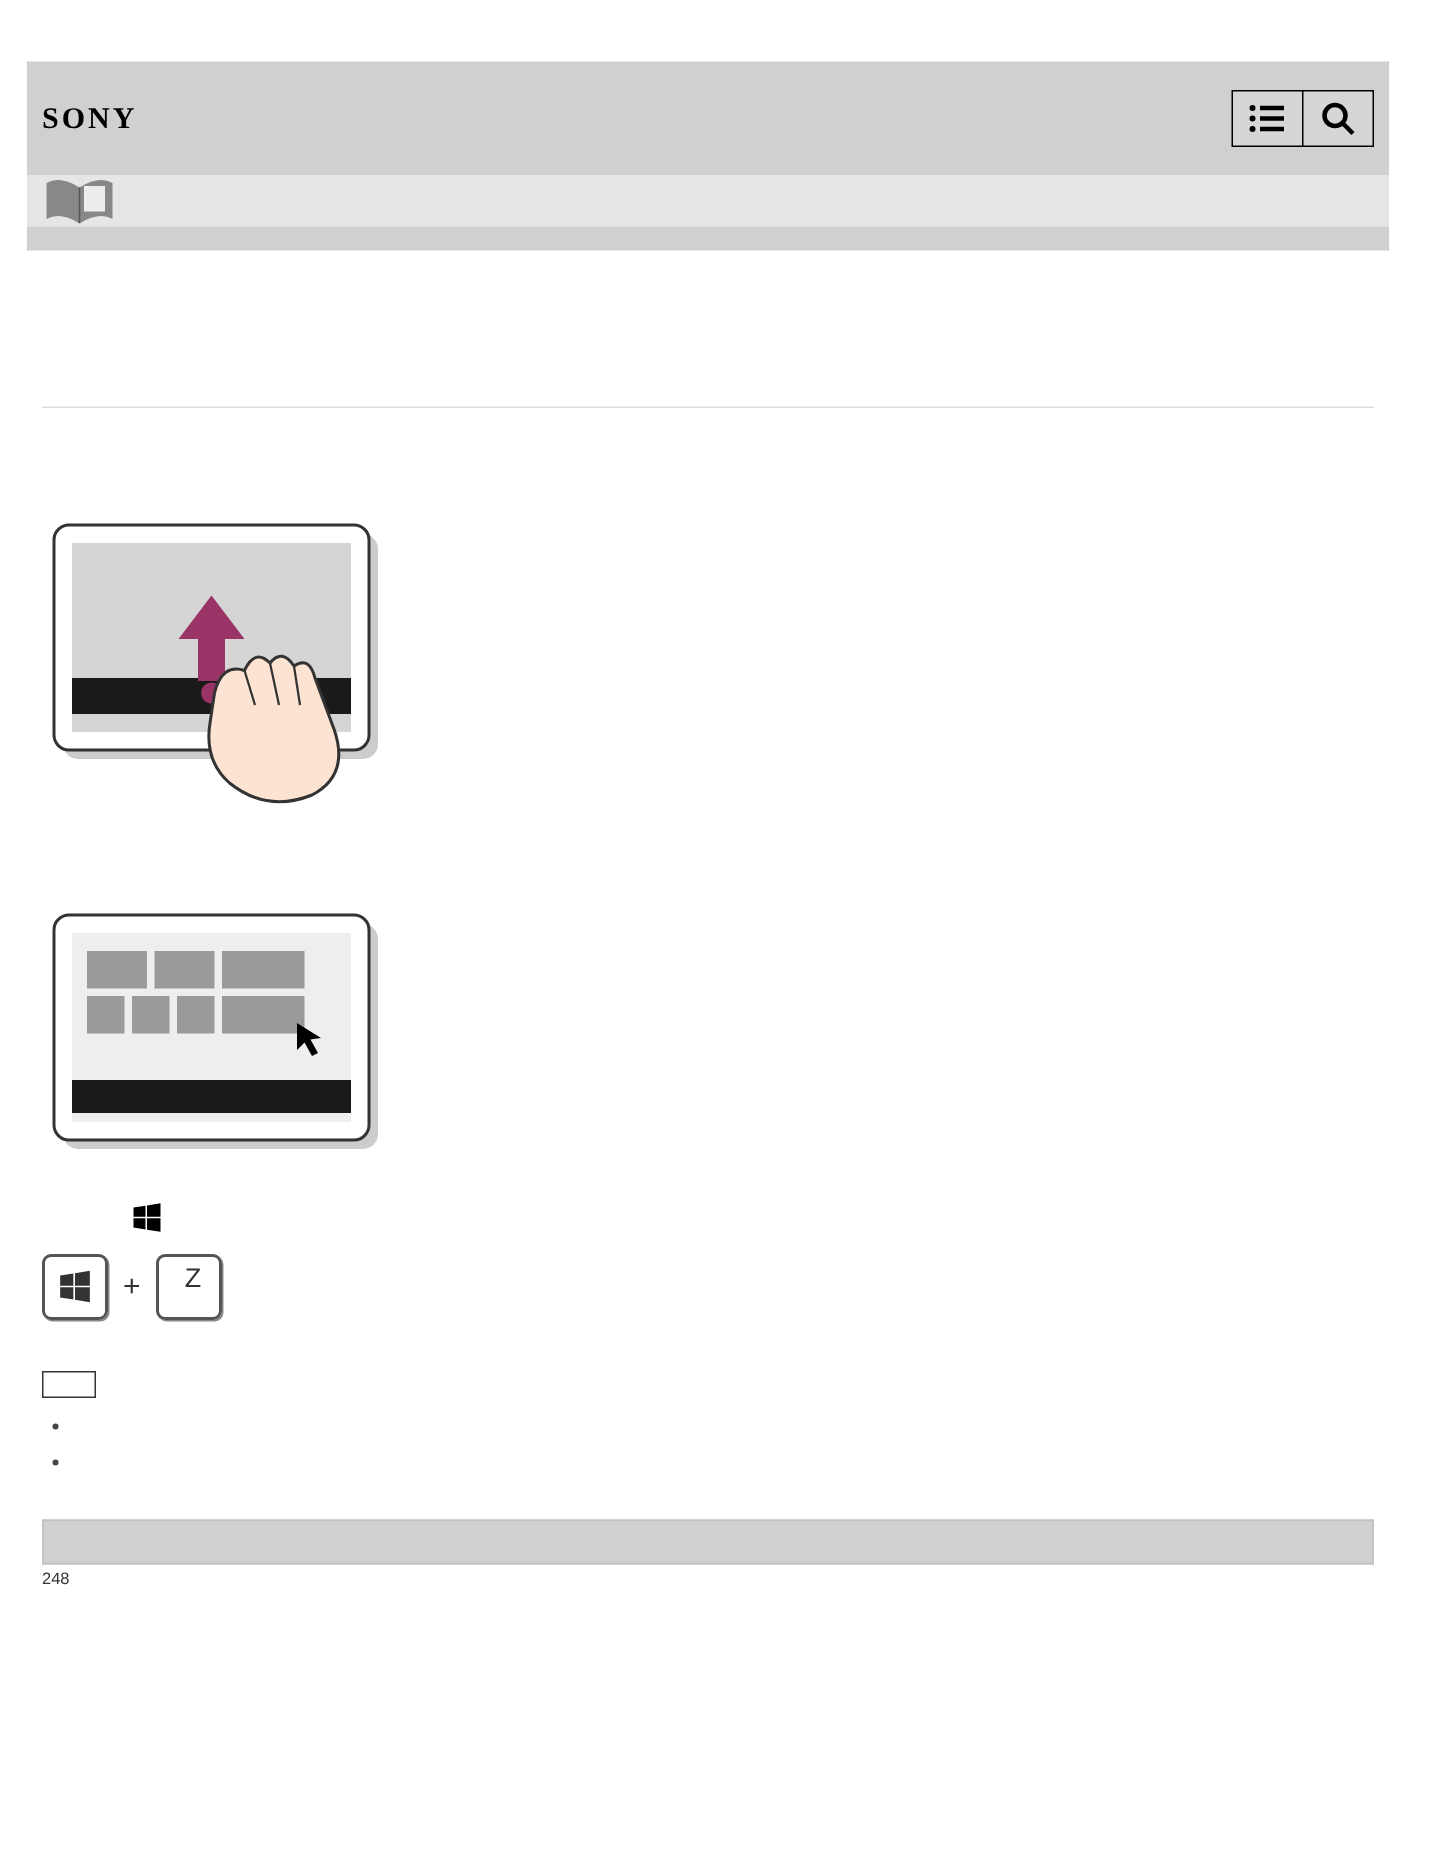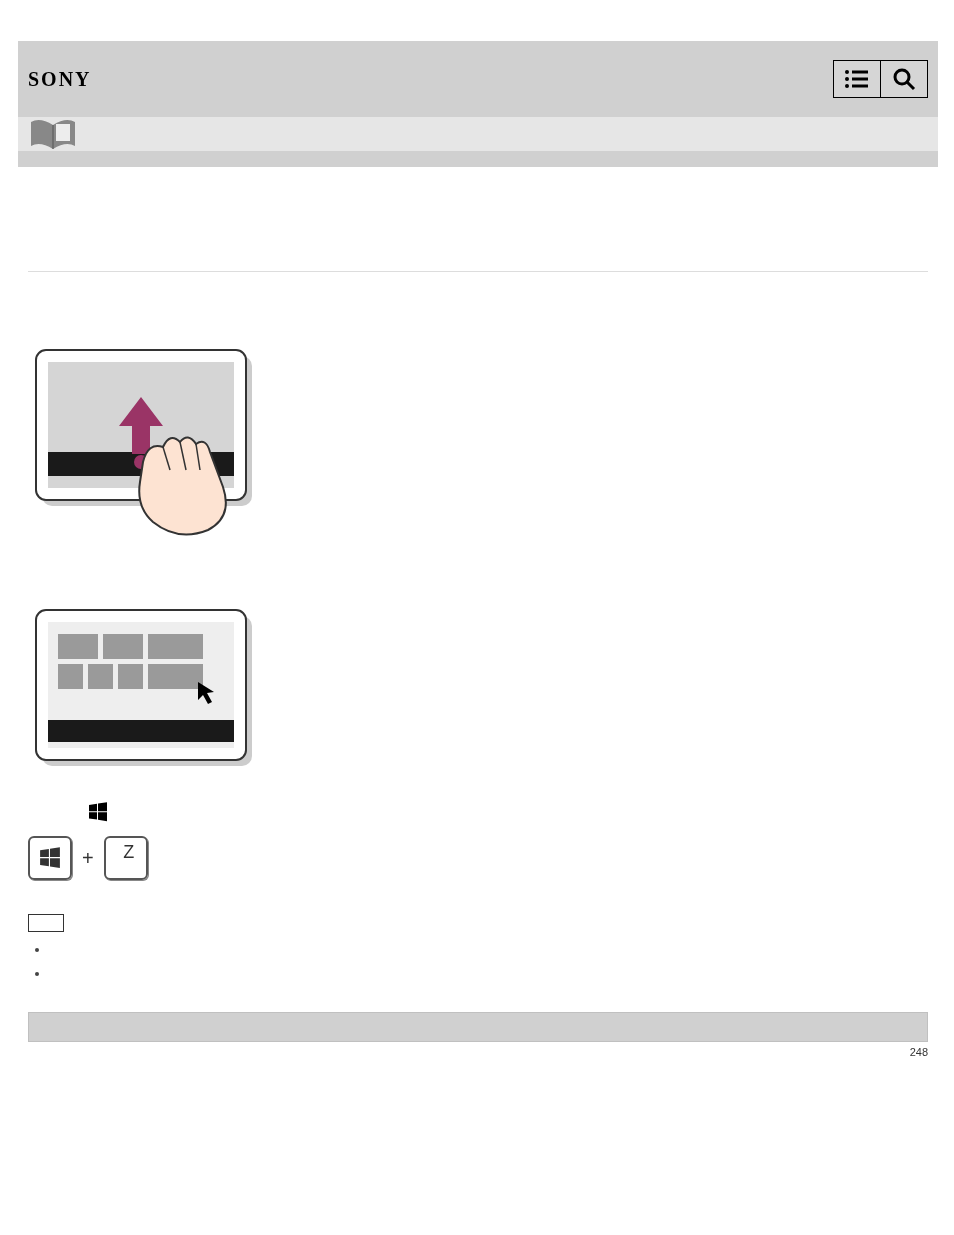--- a/index.html
+++ b/index.html
@@ -4,21 +4,21 @@
 <style>
   * { box-sizing: border-box; margin: 0; padding: 0; }
   body {
     font-family: Arial, Helvetica, sans-serif;
     background: #ffffff;
     width: 954px;
     margin: 0 auto;
     color: #333;
   }
   .outer-margin {
-    padding: 41px 16px 18px 18px;
+    padding: 41px 28px 18px 18px;
     background: #fff;
   }
   .page-wrap {
     background: #fff;
   }
   .header {
     background: #d0d0d0;
     display: flex;
     align-items: center;
     justify-content: space-between;
@@ -115,21 +115,21 @@
     margin-bottom: 8px;
     min-height: 16px;
   }
   .footer-banner {
     background: #d0d0d0;
     height: 30px;
     margin-top: 30px;
     border: 1px solid #c0c0c0;
   }
   .page-number {
-    text-align: right;
+    text-align: left;
     font-size: 11px;
     color: #333;
     margin-top: 4px;
   }
   .win-inline {
     display: inline-flex;
     align-items: center;
     gap: 4px;
     margin-left: 60px;
     margin-bottom: 6px;

